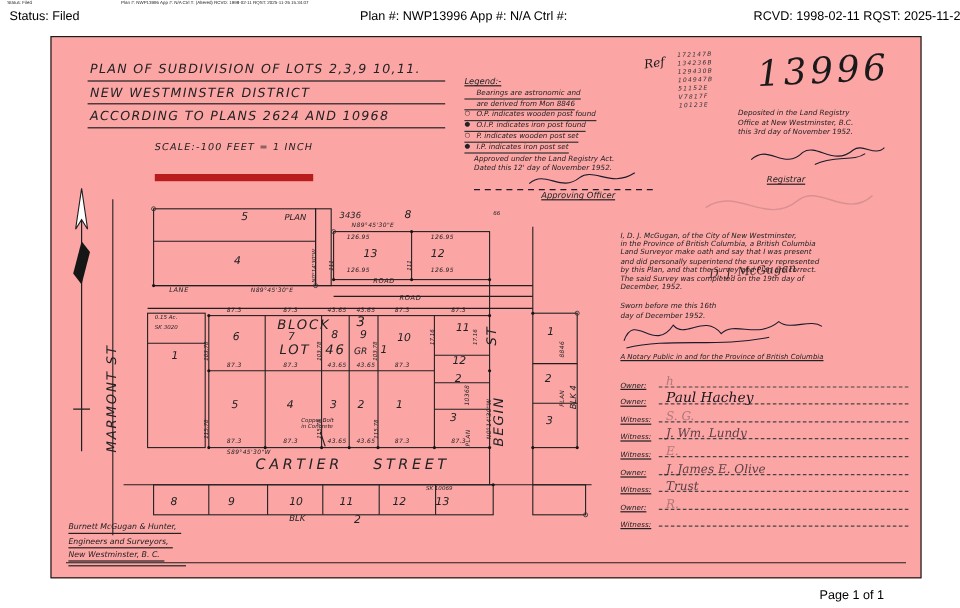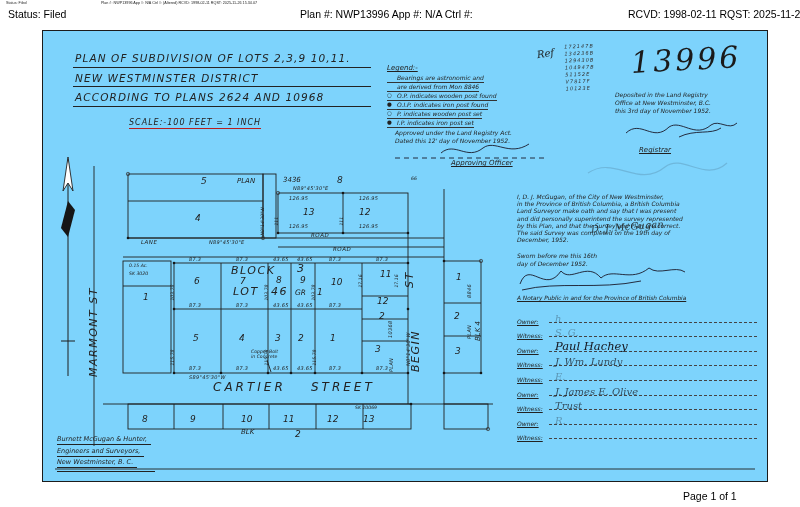--- a/index.html
+++ b/index.html
@@ -4,30 +4,30 @@
 <style>
   html,body{margin:0;padding:0;background:#fff;}
   body{width:800px;height:507px;position:relative;overflow:hidden;
        font-family:"Liberation Sans",sans-serif;color:#111;}
   .abs{position:absolute;white-space:nowrap;}
   
   .micro{font-size:6px;transform:scale(.62);transform-origin:0 0;color:#222;}
   .chrome{font-size:10.5px;color:#000;}
   
   .sheet{position:absolute;left:42px;top:30px;width:724px;height:450px;
-         border:1.6px solid #1c1c1c;background:#7dd3fc;}
+         border:1.6px solid #1c1c1c;background:#fca5a5;}
   svg{position:absolute;left:0;top:0;}
   
   .hand{font-family:"DejaVu Sans",sans-serif;font-style:italic;color:#222;line-height:1;}
   .serifh{font-family:"DejaVu Serif",serif;font-style:italic;color:#1a1a1a;line-height:1;}
   .title-block{position:absolute;left:30px;top:22px;width:298px;}
   .title-line{font-size:10.5px;letter-spacing:1.1px;border-bottom:1.2px solid #222;
               padding:0 0 3px 2px;margin-bottom:5px;font-weight:500;}
-  .scale{font-size:8px;letter-spacing:1px;border-bottom:1px solid #b91c1c;
-         display:inline-block;margin:1px 0 0 56px;padding-bottom:1px;}
+  .scale{font-size:8px;letter-spacing:1px;border-bottom:6px solid #b91c1c;
+         display:inline-block;margin:1px 0 0 56px;padding-bottom:18px;}
   .legend{position:absolute;left:344px;top:34px;width:180px;}
   .legend-head{font-size:7px;text-decoration:underline;margin-bottom:3px;font-style:italic;}
   .legend-line{font-size:6px;border-bottom:.8px solid #333;width:fit-content;
                padding-bottom:.5px;margin-bottom:1.6px;display:flex;gap:3px;}
   .legend-line .sym{width:7px;display:inline-block;font-size:5.5px;}
   .refnums{position:absolute;left:522px;top:12px;font-size:5px;line-height:7px;
            letter-spacing:1px;color:#333;font-style:italic;
            font-family:"DejaVu Sans",sans-serif;transform:rotate(-2deg);}
   .plan-number{font-size:30px;letter-spacing:3px;transform:rotate(-3deg);}
   .smalltxt{font-size:6px;line-height:8px;}
@@ -231,29 +231,29 @@
   <div class="abs hand lbl-underline" style="left:474px;top:265px;font-size:5.8px;">A Notary Public in and for the Province of British Columbia</div>
 
   <div class="sigrows">
     <div>
 
     <div class="sigrow faint">
         <span class="lab">Owner:</span>
         <span class="dash"></span>
         <span class="val">h</span>
       </div>
+        <div class="sigrow clear">
+        <span class="lab">Owner:</span>
+        <span class="dash"></span>
+        <span class="val">Paul Hachey</span>
+      </div>
         <div class="sigrow faint">
         <span class="lab">Witness:</span>
         <span class="dash"></span>
         <span class="val">S. G.</span>
-      </div>
-        <div class="sigrow clear">
-        <span class="lab">Owner:</span>
-        <span class="dash"></span>
-        <span class="val">Paul Hachey</span>
       </div>
         <div class="sigrow half">
         <span class="lab">Witness:</span>
         <span class="dash"></span>
         <span class="val">J. Wm. Lundy</span>
       </div>
         <div class="sigrow faint">
         <span class="lab">Witness:</span>
         <span class="dash"></span>
         <span class="val">E.</span>

